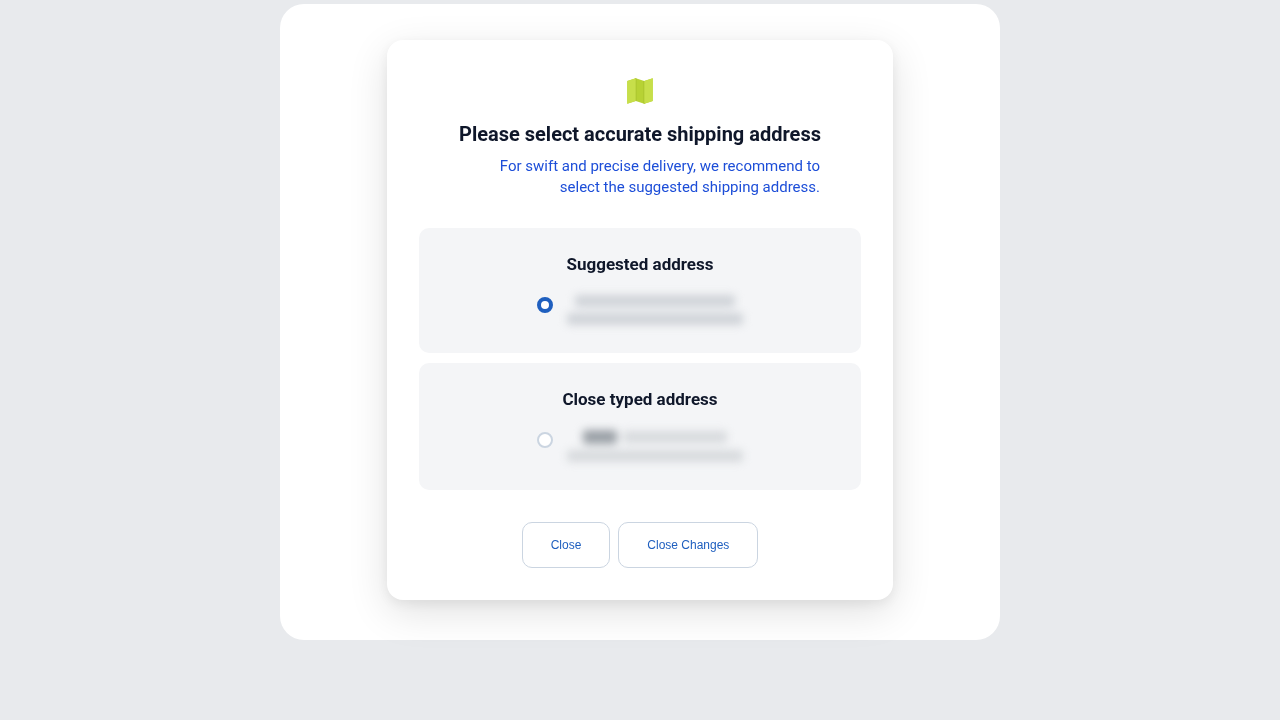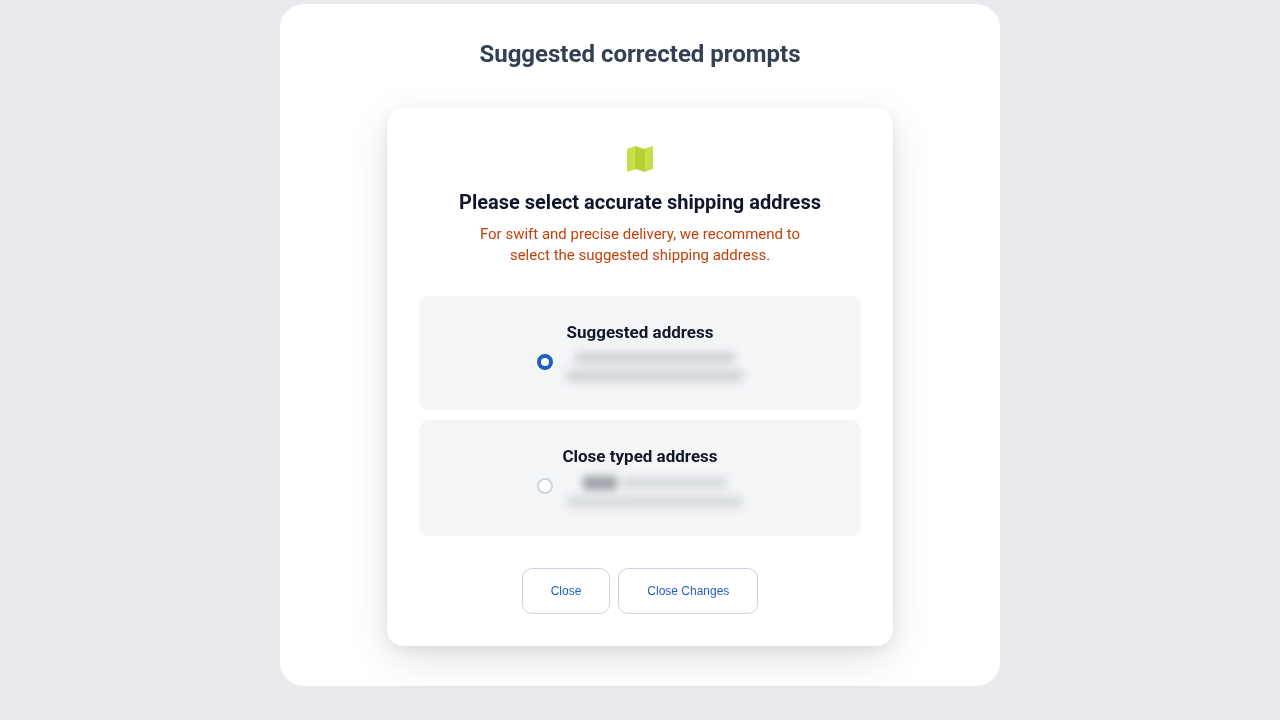--- a/index.html
+++ b/index.html
@@ -42,38 +42,39 @@
     }
     .icon-wrap { margin-bottom: 10px; }
     .modal-title {
       color: #0f172a;
       font-size: 20px;
       font-weight: 700;
       text-align: center;
       margin-bottom: 10px;
     }
     .modal-desc {
-      color: #c2410c;
+      color: #1d4ed8;
       font-size: 15px;
       line-height: 1.4;
-      text-align: center;
+      text-align: right;
       max-width: 360px;
       margin-bottom: 30px;
     }
     .option {
       background: #f4f5f7;
       border-radius: 10px;
       width: 100%;
       padding: 26px 20px 28px 20px;
       margin-bottom: 10px;
       display: flex;
       flex-direction: column;
       align-items: center;
       position: relative;
       cursor: pointer;
+      gap: 11px;
     }
     .option-title {
       color: #0f172a;
       font-size: 17px;
       font-weight: 700;
       margin-bottom: 10px;
       text-align: center;
     }
     .option-body {
       display: flex;
@@ -128,21 +129,20 @@
       color:#1f5fbf;
       font-weight:500;
       cursor:pointer;
       line-height:1;
     }
   </style>
 </head>
 <body>
 
 <div class="outer-card">
-  <h1 class="page-title">Suggested corrected prompts</h1>
 
   <div class="modal">
     <div class="icon-wrap">
       <svg width="34" height="34" viewBox="0 0 24 24" fill="none">
         <path d="M3 5 L9 3 L15 5 L21 3 V19 L15 21 L9 19 L3 21 Z" fill="#b7d234"></path>
         <path d="M9 3 V19" stroke="#9fb92a" stroke-width="0.8"></path>
         <path d="M15 5 V21" stroke="#9fb92a" stroke-width="0.8"></path>
         <path d="M3 5 L9 3 L9 19 L3 21 Z" fill="#c7df4a"></path>
         <path d="M15 5 L21 3 L21 19 L15 21 Z" fill="#c7df4a"></path>
       </svg>

